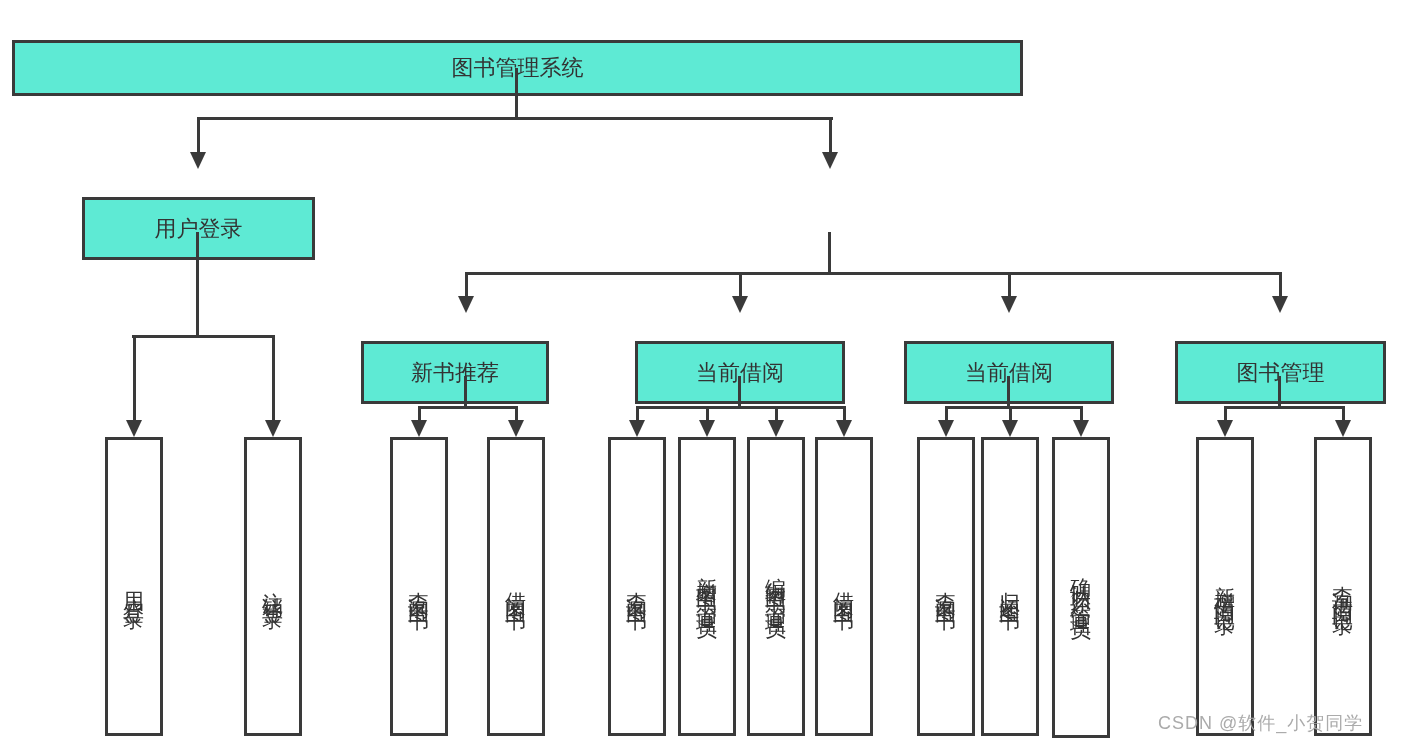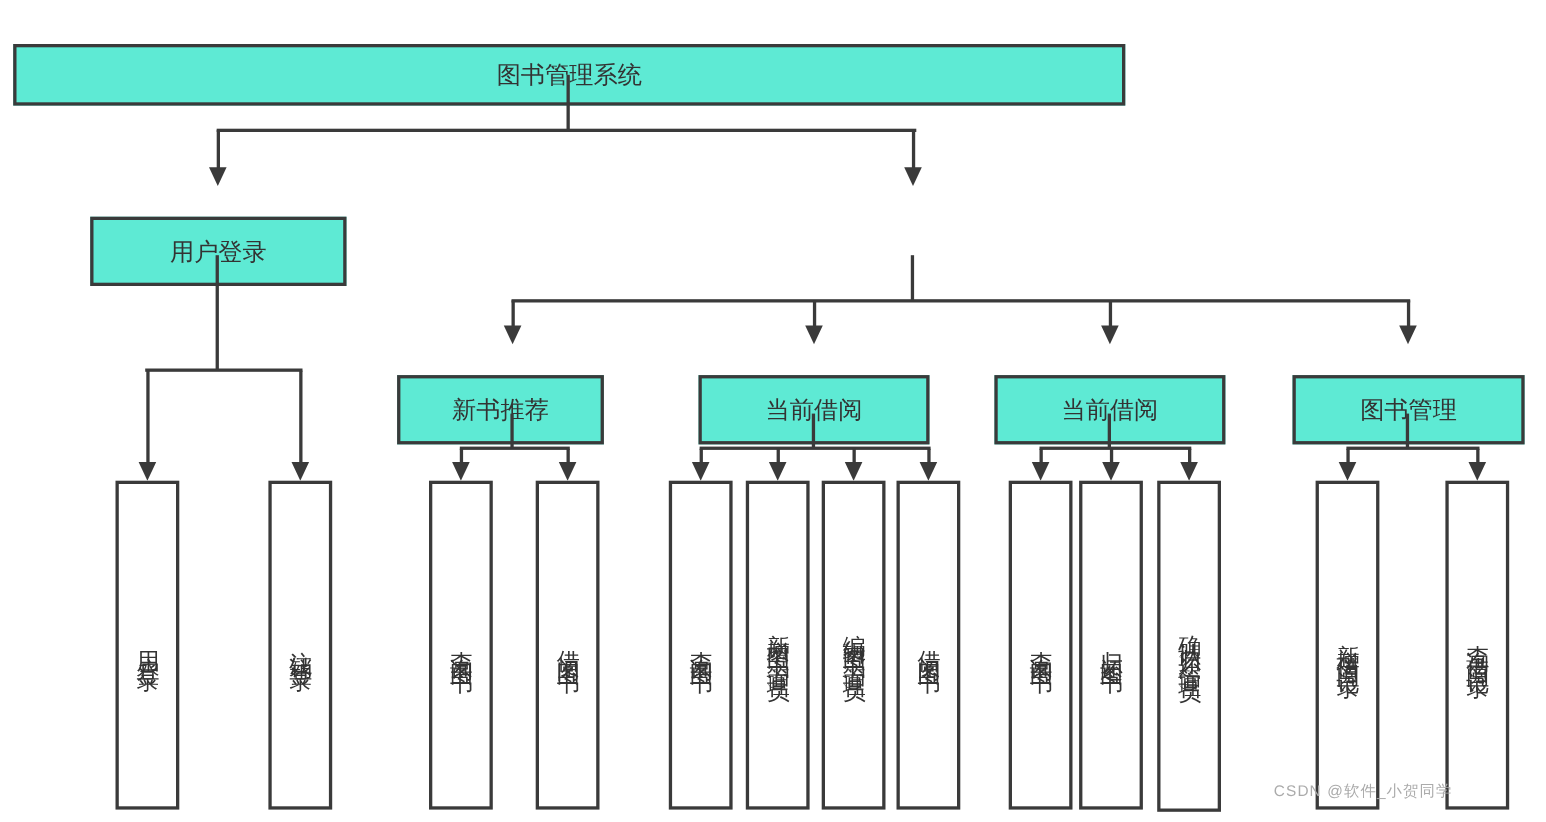--- a/index.html
+++ b/index.html
@@ -42,21 +42,21 @@
   .arrow::before{
     content:"";position:absolute;left:7px;top:0;bottom:14px;width:3px;background:var(--line);
   }
   .arrow::after{
     content:"";position:absolute;left:0;bottom:0;width:0;height:0;
     border-left:8.5px solid transparent;border-right:8.5px solid transparent;
     border-top:17px solid var(--line);
   }
   .watermark{
     position:absolute;left:1158px;top:711px;
-    font-size:14px;color:var(--watermark);
+    font-size:18px;color:var(--watermark);
     z-index:5;letter-spacing:1px;white-space:nowrap;
   }
 </style>
 </head>
 <body>
 
 <div id="canvas">
 
   <div class="node" style="left:12px;top:12px;width:1011px;height:56px;">
     <span>图书管理系统</span>

